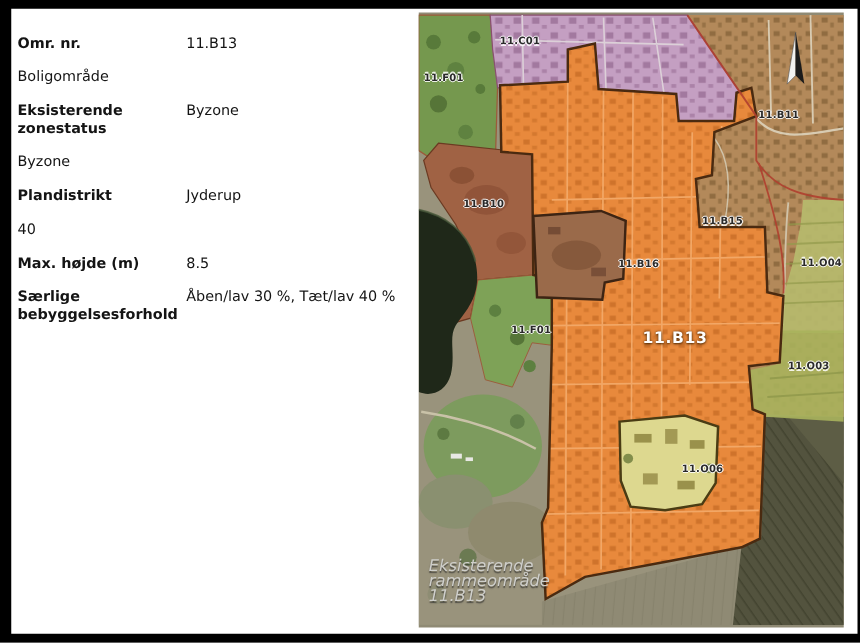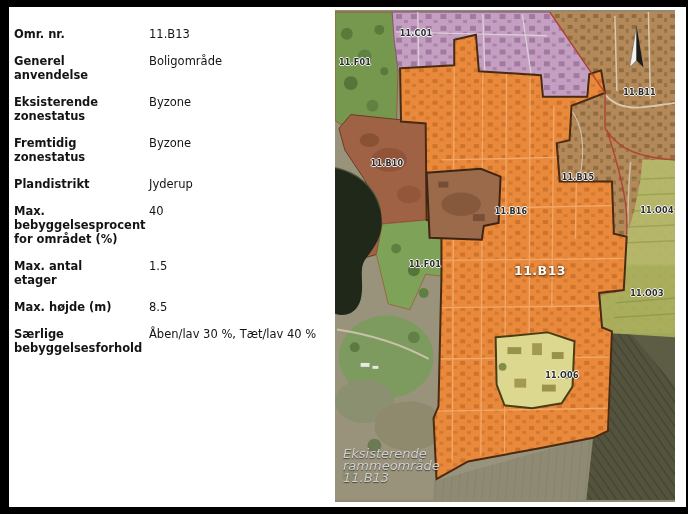--- a/index.html
+++ b/index.html
@@ -51,42 +51,35 @@
 
 <div class="page">
   <div class="inner">
 
     <div class="info-panel">
       <div class="info-row">
         <div class="info-label">Omr. nr.</div>
         <div class="info-value">11.B13</div>
       </div>
       <div class="info-row">
-        <div class="info-label">Generel anvendelse</div>
         <div class="info-value">Boligområde</div>
       </div>
       <div class="info-row">
         <div class="info-label">Eksisterende zonestatus</div>
         <div class="info-value">Byzone</div>
       </div>
       <div class="info-row">
-        <div class="info-label">Fremtidig zonestatus</div>
         <div class="info-value">Byzone</div>
       </div>
       <div class="info-row">
         <div class="info-label">Plandistrikt</div>
         <div class="info-value">Jyderup</div>
       </div>
       <div class="info-row">
-        <div class="info-label">Max. bebyggelsesprocent for området (%)</div>
         <div class="info-value">40</div>
-      </div>
-      <div class="info-row">
-        <div class="info-label">Max. antal etager</div>
-        <div class="info-value">1.5</div>
       </div>
       <div class="info-row">
         <div class="info-label">Max. højde (m)</div>
         <div class="info-value">8.5</div>
       </div>
       <div class="info-row">
         <div class="info-label">Særlige bebyggelsesforhold</div>
         <div class="info-value">Åben/lav 30 %, Tæt/lav 40 %</div>
       </div>
     </div>
@@ -244,21 +237,21 @@
         <g>
           <path d="M306,14 L299,56 L306,49 Z" fill="#f2f2f0" stroke="#555" stroke-width="0.5"></path>
           <path d="M306,14 L313,56 L306,49 Z" fill="#1b1b1b"></path>
         </g>
       </svg>
 
       <span class="map-label" style="left:20px;top:52px;">11.F01</span>
       <span class="map-label" style="left:81px;top:23px;text-align:right;">11.C01</span>
       <span class="map-label" style="left:43px;top:153px;padding-left:18px;">11.B10</span>
       <span class="map-label" style="left:131px;top:201px;margin-left:45px;">11.B16</span>
-      <span class="map-label" style="left:288px;top:82px;padding-left:33px;">11.B11</span>
+      <span class="map-label" style="left:288px;top:82px;">11.B11</span>
       <span class="map-label" style="left:243px;top:167px;text-align:center;">11.B15</span>
       <span class="map-label" style="left:322px;top:200px;">11.O04</span>
       <span class="map-label" style="left:312px;top:283px;">11.O03</span>
       <span class="map-label" style="left:90px;top:254px;">11.F01</span>
       <span class="map-label" style="left:206px;top:365px;margin-left:21px;">11.O06</span>
       <span class="map-label big" style="left:205px;top:260px;">11.B13</span>
 
       <div class="map-caption">
         <div>Eksisterende</div>
         <div>rammeområde</div>

